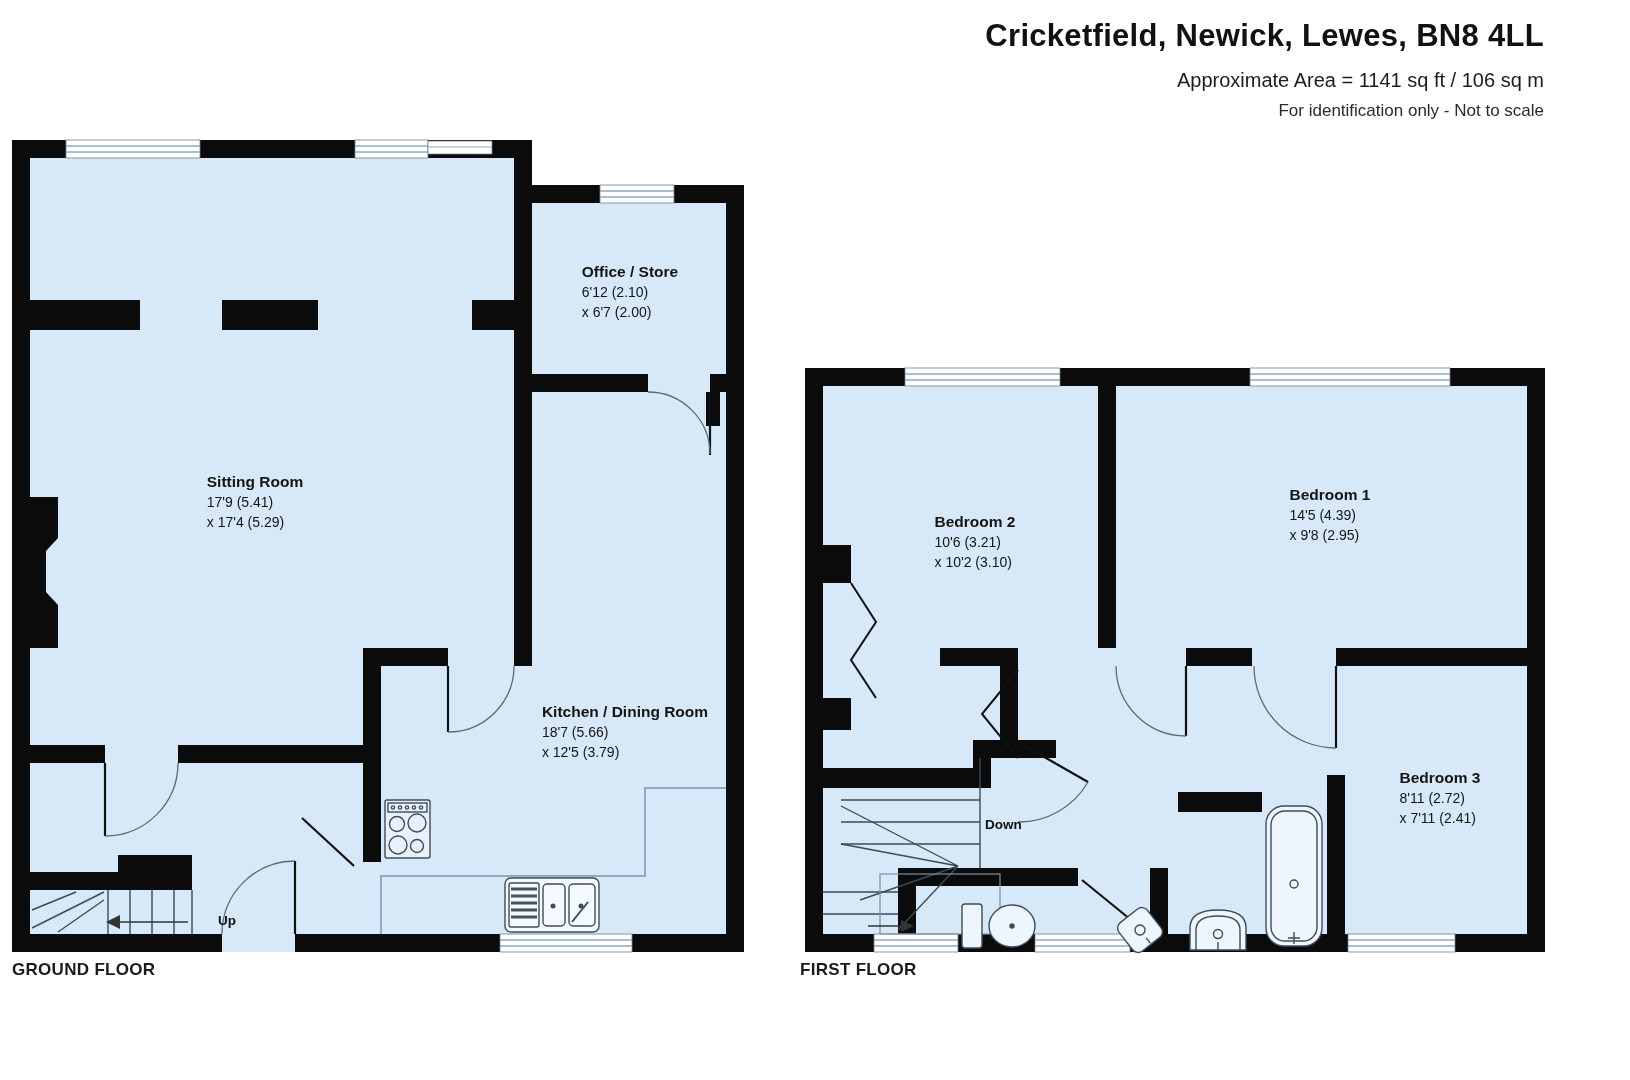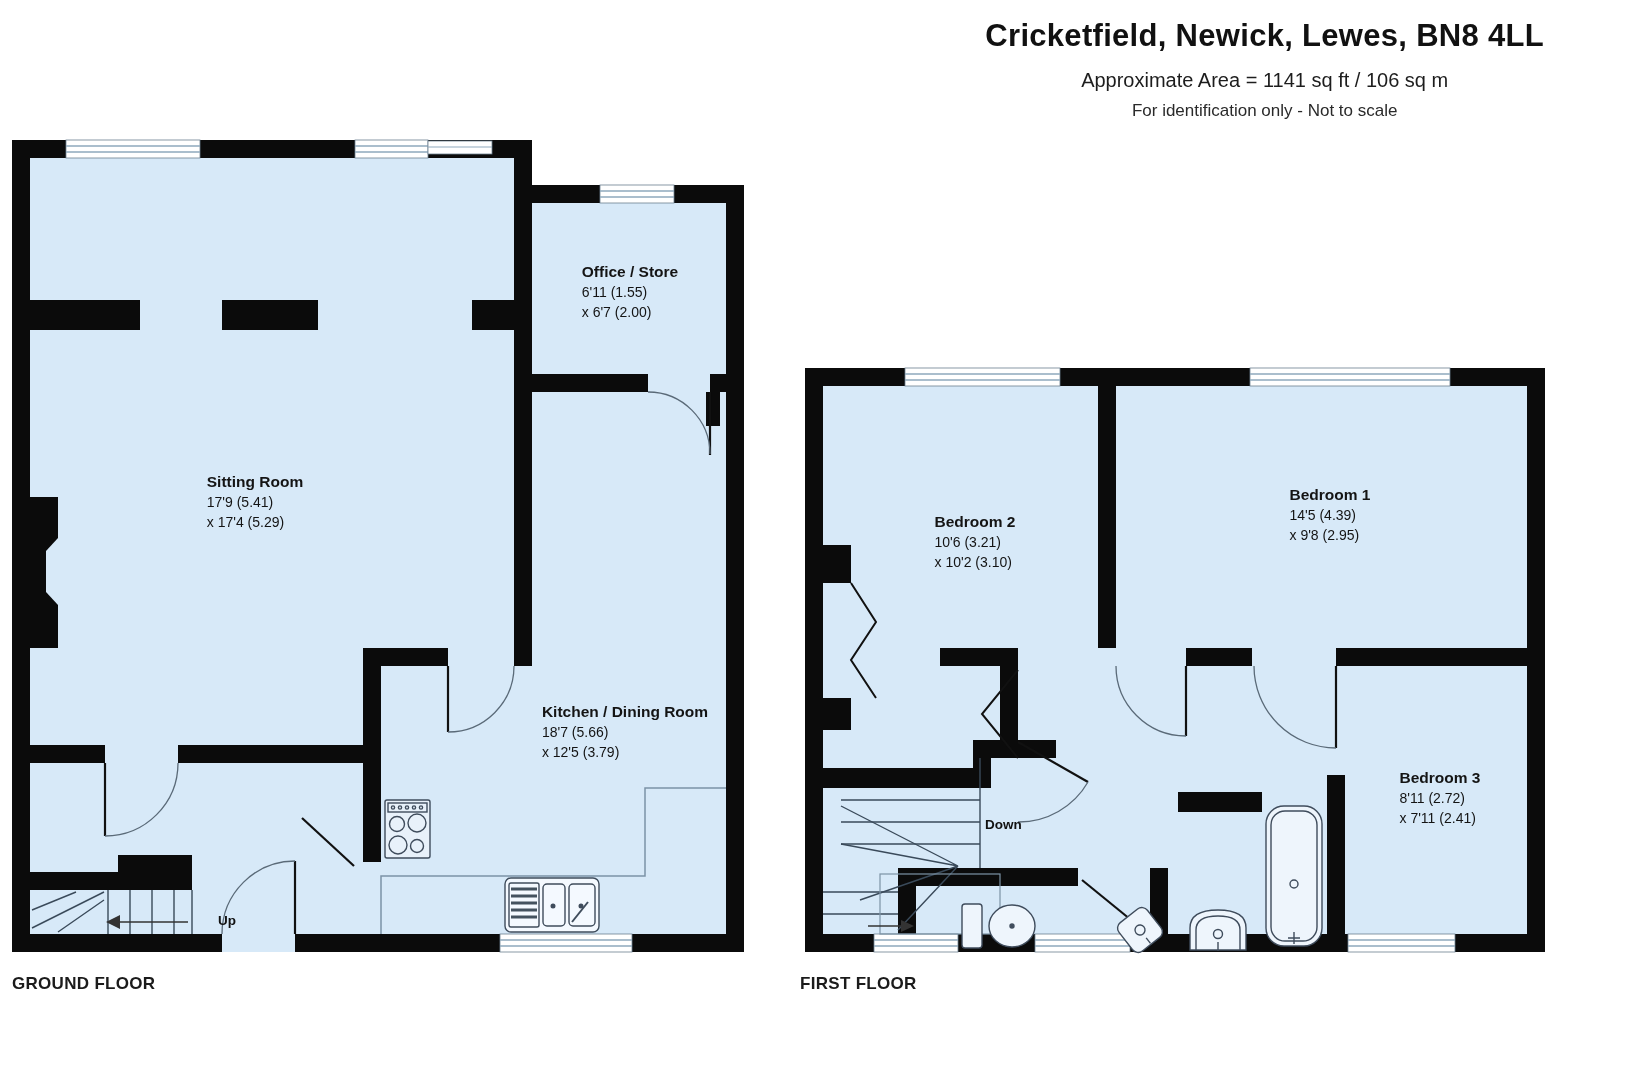--- a/index.html
+++ b/index.html
@@ -1,26 +1,26 @@
 <!DOCTYPE html>
 <html><head>
 <meta charset="utf-8">
 <style>
   html,body{margin:0;padding:0;background:#ffffff;}
   #stage{position:relative;width:1630px;height:1080px;background:#ffffff;overflow:hidden;
          font-family:"Liberation Sans",sans-serif;}
   #plan-svg{position:absolute;left:0;top:0;}
-  .hdr{position:absolute;top:18px;right:86px;text-align:center;}
+  .hdr{position:absolute;top:18px;right:86px;text-align:right;}
   .hdr-title{font-size:31px;font-weight:bold;color:#111;letter-spacing:0.3px;}
   .hdr-area{font-size:20px;color:#1d1d1d;margin-top:15px;}
   .hdr-note{font-size:17px;color:#2a2a2a;margin-top:9px;}
   .room-label{position:absolute;transform:translateX(-50%);text-align:left;color:#141414;white-space:nowrap;}
   .room-name{font-weight:bold;font-size:15.5px;line-height:20px;}
   .room-dim{font-size:14px;line-height:20px;}
-  .floor-caption{position:absolute;font-weight:bold;font-size:17px;color:#1b1b1b;letter-spacing:0.3px;margin-top:14px;}
+  .floor-caption{position:absolute;font-weight:bold;font-size:17px;color:#1b1b1b;letter-spacing:0.3px;}
   .stair-label{position:absolute;font-weight:bold;font-size:13.5px;color:#111;}
 </style>
 </head>
 <body>
 
 <div id="stage">
 
 <svg id="plan-svg" width="1630" height="1080" viewBox="0 0 1630 1080">
 
   <g>
@@ -252,21 +252,21 @@
     <div class="hdr-note">For identification only - Not to scale</div>
   </div>
 
   <div class="room-label" style="left:255px;top:472px;">
     <div class="room-name">Sitting Room</div>
     <div class="room-dim">17'9 (5.41)</div>
     <div class="room-dim">x 17'4 (5.29)</div>
   </div>
   <div class="room-label" style="left:630px;top:262px;">
     <div class="room-name">Office / Store</div>
-    <div class="room-dim">6'11 (1.55)</div>
+    <div class="room-dim">6'12 (2.10)</div>
     <div class="room-dim">x 6'7 (2.00)</div>
   </div>
   <div class="room-label" style="left:625px;top:702px;">
     <div class="room-name">Kitchen / Dining Room</div>
     <div class="room-dim">18'7 (5.66)</div>
     <div class="room-dim">x 12'5 (3.79)</div>
   </div>
   <div class="room-label" style="left:975px;top:512px;">
     <div class="room-name">Bedroom 2</div>
     <div class="room-dim">10'6 (3.21)</div>

